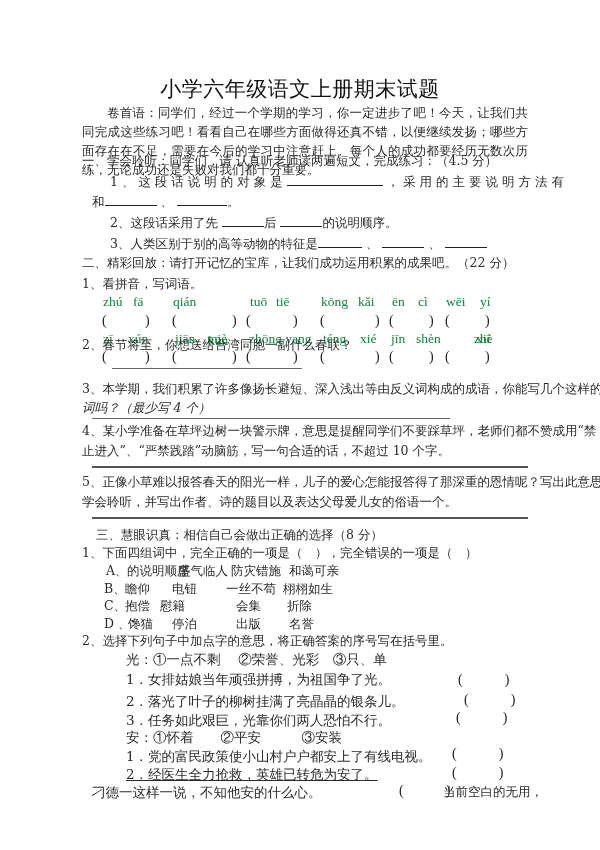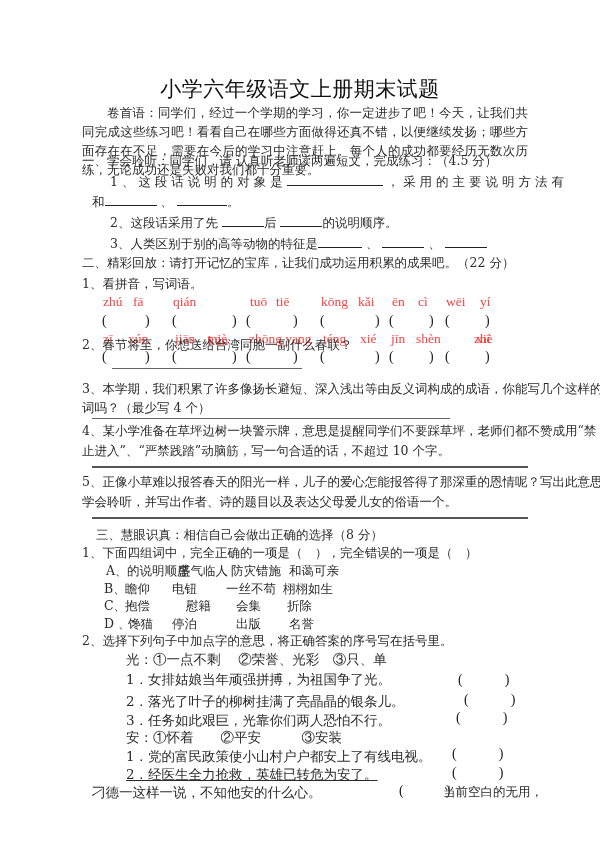--- a/index.html
+++ b/index.html
@@ -3,21 +3,21 @@
 <meta charset="utf-8">
 <style>
   html, body { margin: 0; padding: 0; background: #ffffff; }
   body { width: 600px; height: 850px; position: relative; overflow: hidden;
          font-family: "DejaVu Serif", "Liberation Serif", serif; color: #2a2a2a; }
   .abs { position: absolute; white-space: nowrap; }
   .title { left: 0; width: 600px; top: 75px; text-align: center; font-size: 21px; color: #111; letter-spacing: 0.5px; }
   .p { font-size: 12.5px; line-height: 16px; }
   .intro { left: 82px; width: 446px; top: 103px; white-space: normal; text-indent: 2em; font-size: 12.5px; line-height: 19px; text-align: justify; }
   .blank { display: inline-block; border-bottom: 1px solid #222; height: 12px; vertical-align: baseline; }
-  .py { font-family: "Liberation Serif", "DejaVu Serif", serif; font-size: 13.5px; color: #ef4444; }
+  .py { font-family: "Liberation Serif", "DejaVu Serif", serif; font-size: 13.5px; color: #15803d; }
   .paren { font-family: "Liberation Serif", serif; font-size: 14px; color: #222; }
   .rule { position: absolute; height: 2px; background: #555; }
   .bold { font-weight: bold; }
 </style>
 </head>
 <body>
 
 <div class="abs title">小学六年级语文上册期末试题</div>
 
 <div class="abs intro">卷首语：同学们，经过一个学期的学习，你一定进步了吧！今天，让我们共同完成这些练习吧！看看自己在哪些方面做得还真不错，以便继续发扬；哪些方面存在在不足，需要在今后的学习中注意赶上。每个人的成功都要经历无数次历练，无论成功还是失败对我们都十分重要。</div>
@@ -102,21 +102,21 @@
 <div class="abs paren" style="left:389px; top:349px;">(</div>
 <div class="abs paren" style="left:429px; top:349px;">)</div>
 <div class="abs paren" style="left:445px; top:349px;">(</div>
 <div class="abs paren" style="left:485px; top:349px;">)</div>
 
 <div class="abs p" style="left:82px; top:337px; top:337px;">2、春节将至，你想送给台湾同胞一副什么春联？</div>
 
 <div class="rule" style="left:112px; top:368px; width:190px; height:1px; background:#666;"></div>
 
 <div class="abs p" style="left:82px; top:381px;">3、本学期，我们积累了许多像扬长避短、深入浅出等由反义词构成的成语，你能写几个这样的</div>
-<div class="abs p" style="left:82px; top:400px;">词吗？（最少写 4 个）</div>
+<div class="abs p" style="left:82px; top:400px;font-style:italic;">词吗？（最少写 4 个）</div>
 <div class="rule" style="left:92px; top:418px; width:358px; height:1px; background:#666;"></div>
 
 <div class="abs p bold" style="left:82px; top:423px; font-weight:normal;">4、某小学准备在草坪边树一块警示牌，意思是提醒同学们不要踩草坪，老师们都不赞成用“禁</div>
 <div class="abs p" style="left:82px; top:443px;">止进入”、“严禁践踏”动脑筋，写一句合适的话，不超过 10 个字。</div>
 <div class="rule" style="left:92px; top:466px; width:436px; height:2px; background:#555;"></div>
 
 <div class="abs p" style="left:82px; top:474px;">5、正像小草难以报答春天的阳光一样，儿子的爱心怎能报答得了那深重的恩情呢？写出此意思</div>
 <div class="abs p" style="left:82px; top:494px;">学会聆听，并写出作者、诗的题目以及表达父母爱儿女的俗语一个。</div>
 <div class="rule" style="left:92px; top:517px; width:436px; height:2px; background:#555;"></div>
 
@@ -130,21 +130,21 @@
 <div class="abs p" style="left:289px; top:563px;">和蔼可亲</div>
 
 <div class="abs p" style="left:104px; top:581px;">B、</div>
 <div class="abs p" style="left:125px; top:581px;">瞻仰</div>
 <div class="abs p" style="left:172px; top:581px;">电钮</div>
 <div class="abs p" style="left:226px; top:581px;">一丝不苟</div>
 <div class="abs p" style="left:283px; top:581px;">栩栩如生</div>
 
 <div class="abs p" style="left:104px; top:598px;">C、</div>
 <div class="abs p" style="left:125px; top:598px;">抱偿</div>
-<div class="abs p" style="left:186px; top:598px;">慰籍</div>
+<div class="abs p" style="left:160px; top:598px;">慰籍</div>
 <div class="abs p" style="left:236px; top:598px;">会集</div>
 <div class="abs p" style="left:287px; top:598px;text-align:right;">折除</div>
 
 <div class="abs p" style="left:104px; top:616px;">D 、</div>
 <div class="abs p" style="left:128px; top:616px;">馋猫</div>
 <div class="abs p" style="left:172px; top:616px;">停泊</div>
 <div class="abs p" style="left:236px; top:616px;">出版</div>
 <div class="abs p" style="left:289px; top:616px;">名誉</div>
 
 <div class="abs p" style="left:82px; top:633px;">2、选择下列句子中加点字的意思，将正确答案的序号写在括号里。</div>

